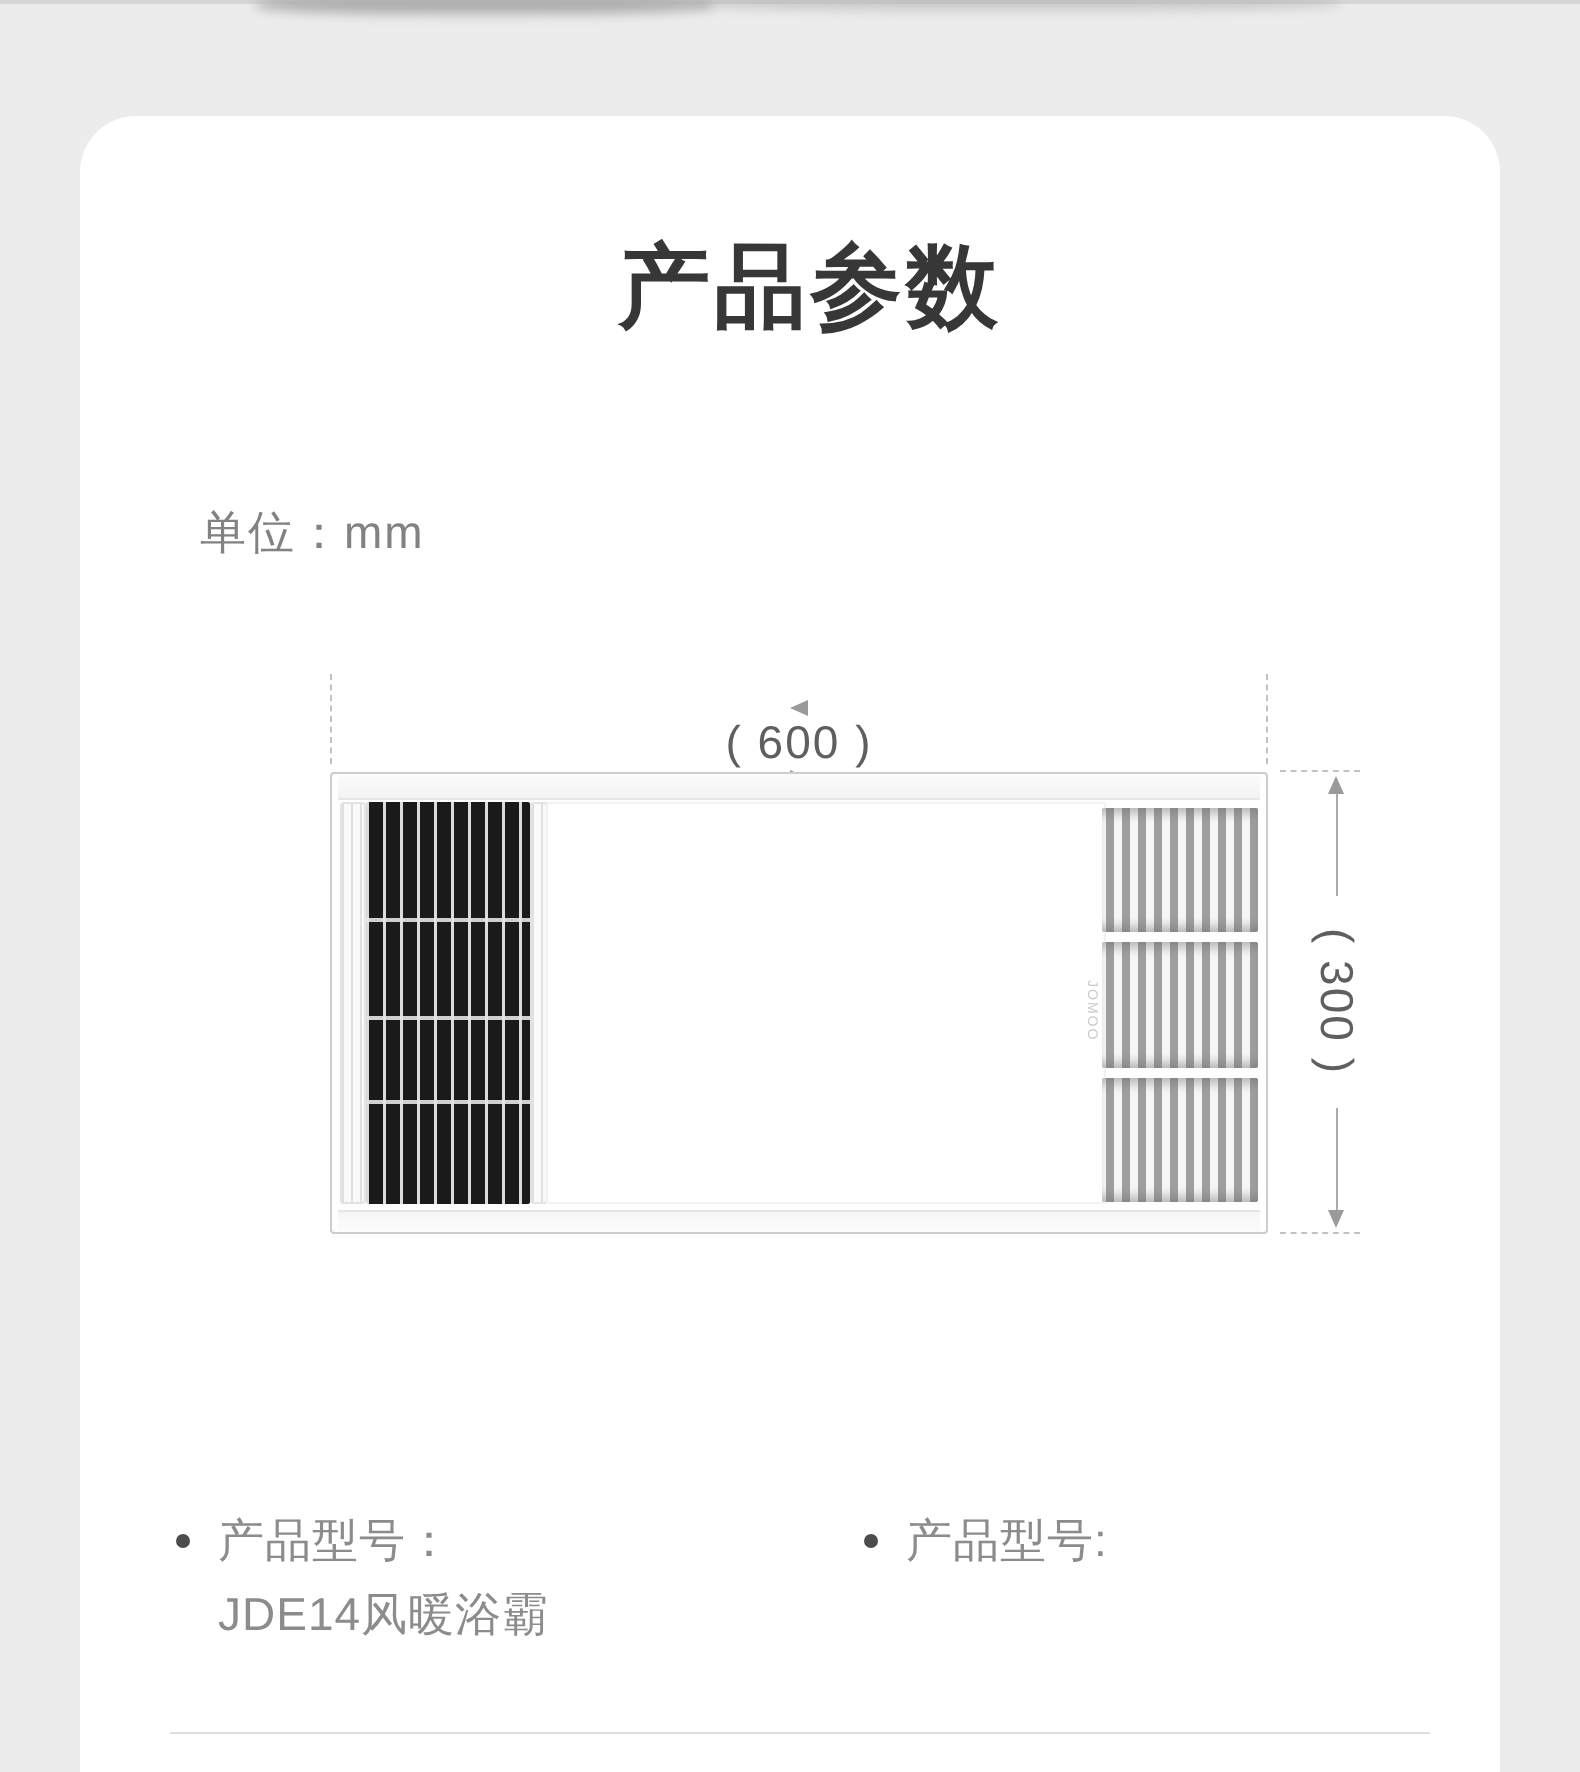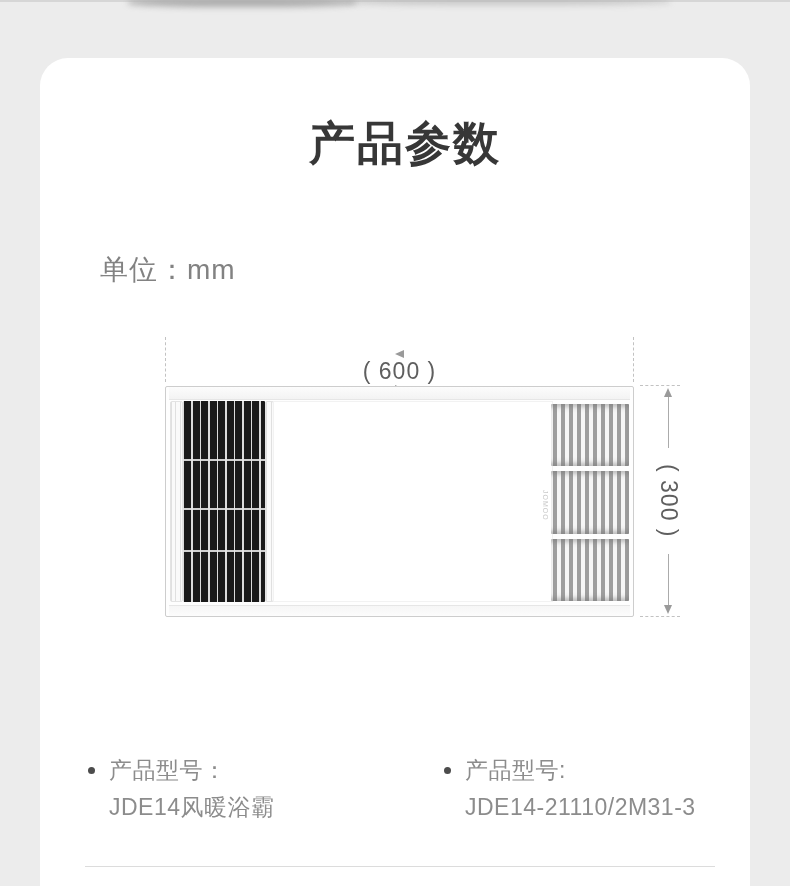--- a/index.html
+++ b/index.html
@@ -21,21 +21,21 @@
     background:#ffffff; border-radius:28px 28px 0 0;
   }
   .title {
     position:absolute; left:0; top:55px; width:710px;
     text-align:center; font-size:46px; font-weight:700; color:#373737;
     letter-spacing:2px;
     padding-left:20px;
   }
   .unit {
     position:absolute; left:60px; top:193px;
-    font-size:28px; font-weight:500; color:#828282; letter-spacing:1px;
+    font-size:23px; font-weight:500; color:#828282; letter-spacing:1px;
   }
 
   
   .product {
     position:absolute; left:125px; top:328px; width:469px; height:231px;
     background:#fefefe; border:1px solid #cdcdcd; border-radius:2px;
   }
   .band-top {
     position:absolute; left:3px; right:3px; top:0; height:13px;
     background:linear-gradient(180deg,#fcfcfc,#f3f3f3);
@@ -110,21 +110,21 @@
   }
   .dim-v .line { flex:1; width:1px; background:#ababab; }
   .dim-v-label {
     writing-mode:vertical-rl; font-size:23px; color:#5f5f5f;
     letter-spacing:1px; padding:16px 0; white-space:nowrap;
   }
 
   
   .spec-item { position:absolute; top:694px; display:flex; }
   .spec-item.name  { left:48px; }
-  .spec-item.model { left:404px;justify-content:flex-end; }
+  .spec-item.model { left:392px;justify-content:flex-end; }
   .bullet {
     width:7px; height:7px; border-radius:50%; background:#4c4c4c;
     margin:15px 14px 0 0; flex:none;
   }
   .spec-text { font-size:23px; color:#8c8c8c; line-height:37px; letter-spacing:.5px; }
 
   .divider {
     position:absolute; left:45px; top:808px; width:630px; height:1px; background:#dcdcdc;
   }
 </style>
@@ -192,19 +192,18 @@
       <div class="spec-text">
         <div>产品型号：</div>
         <div>JDE14风暖浴霸</div>
       </div>
     </div>
 
     <div class="spec-item model">
       <div class="bullet"></div>
       <div class="spec-text">
         <div>产品型号:</div>
-        <div>JDE14-21110/2M31-3</div>
       </div>
     </div>
 
     <div class="divider"></div>
   </div>
 </div>
 
 </body></html>

